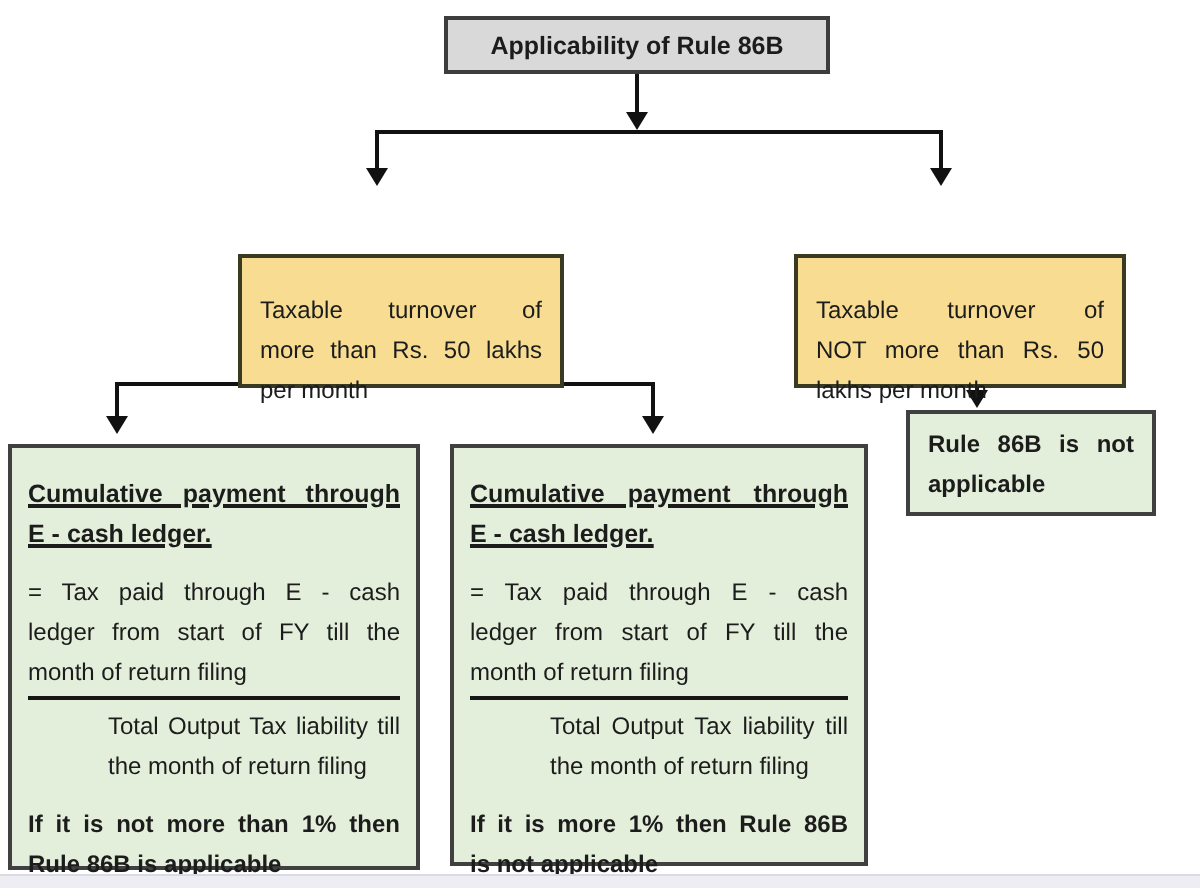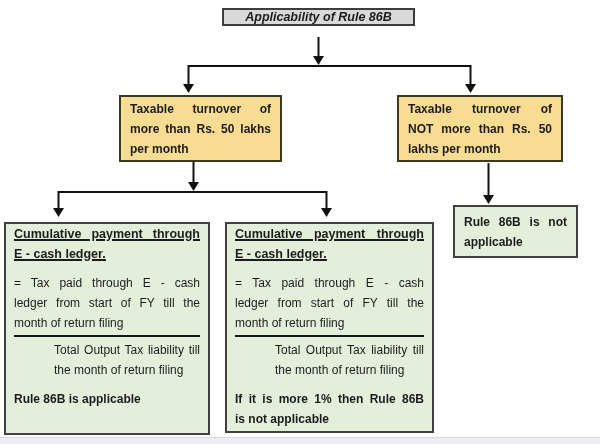--- a/index.html
+++ b/index.html
@@ -11,41 +11,42 @@
     font-family: "Liberation Sans", sans-serif;
     color: #1c1c1c;
     overflow: hidden;
   }
   .node {
     position: absolute;
     box-sizing: border-box;
   }
   
   .title-box {
-    left: 222px; top: 8px; width: 193px; height: 18px;
+    left: 222px; top: 8px; width: 193px; height: 29px;
     background: var(--title-fill, #d9d9d9);
     border: 2px solid var(--title-border, #3d3d3d);
     display: flex; align-items: center; justify-content: center;
-    font-weight: bold; font-size: 12.5px; font-style: italic;
+    font-weight: bold; font-size: 12.5px;
   }
   
   .branch {
     background: var(--branch-fill, #f7dc91);
     border: 2px solid var(--branch-border, #3a3a22);
-    font-weight: bold; font-size: 12px; line-height: 20px;
-    padding: 2px 9px;
+    font-weight: normal; font-size: 12px; line-height: 20px;
+    padding: 16px 9px;
+    margin-top: 32px;
   }
   .branch-left  { left: 119px; top: 95px; width: 163px; height: 67px; }
   .branch-right { left: 397px; top: 95px; width: 166px; height: 67px; }
   
   .outcome {
     background: var(--outcome-fill, #e3efda);
     border: 2px solid var(--outcome-border, #404040);
     font-size: 12px; line-height: 20px;
-    padding: 0 8px;
+    padding: 13px 8px;
   }
   .outcome-left   { left: 4px;   top: 222px; width: 206px; height: 213px; }
   .outcome-middle { left: 225px; top: 222px; width: 209px; height: 211px; }
   .outcome-right  { left: 453px; top: 205px; width: 125px; height: 53px;
                     font-weight: bold; padding: 5px 9px; }
   
   .lines > div { text-align: justify; text-align-last: justify; }
   .lines > div:last-child { text-align-last: left; }
   .heading {
     font-weight: bold; font-size: 12.5px;
@@ -128,20 +129,21 @@
       <div>= Tax paid through E - cash</div>
       <div>ledger from start of FY till the</div>
       <div>month of return filing</div>
     </div>
     <div class="fraction-bar"></div>
     <div class="denominator lines">
       <div>Total Output Tax liability till</div>
       <div>the month of return filing</div>
     </div>
     <div class="conclusion lines">
+      <div>If it is not more than 1% then</div>
       <div>Rule 86B is applicable</div>
     </div>
   </div>
 
   <div class="node outcome outcome-middle">
     <div class="heading lines">
       <div>Cumulative payment through</div>
       <div>E - cash ledger.</div>
     </div>
     <div class="numerator lines">

